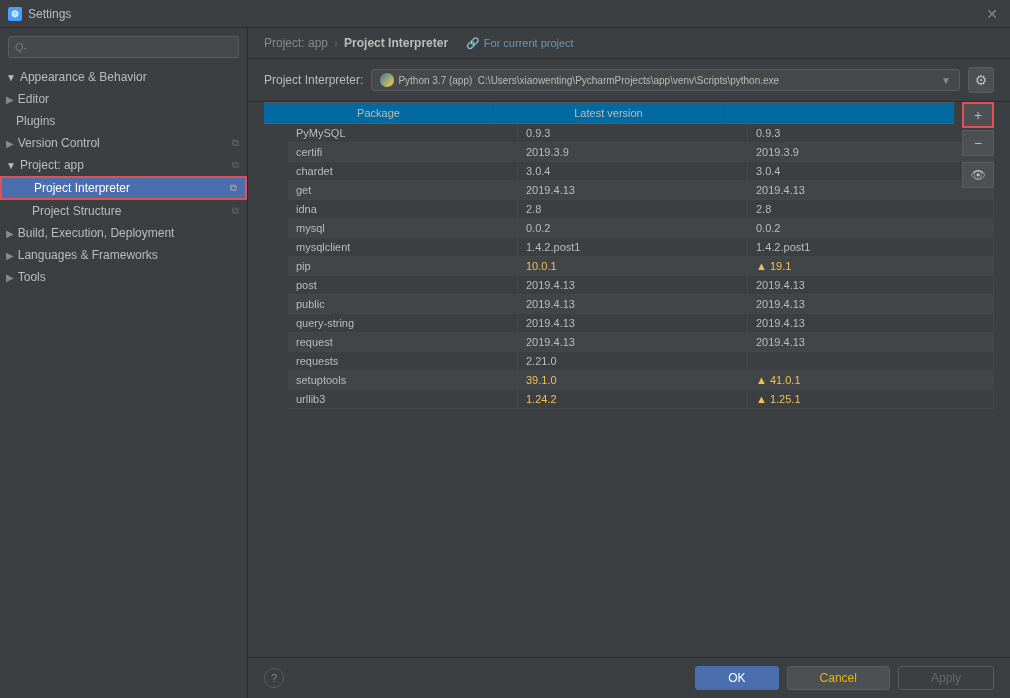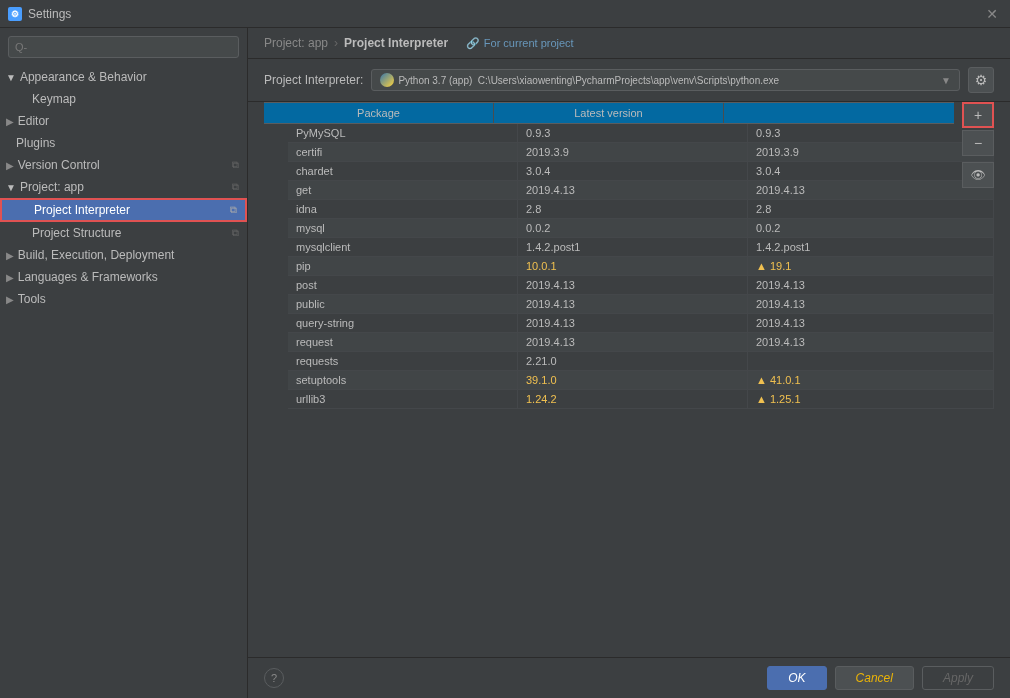--- a/index.html
+++ b/index.html
@@ -311,26 +311,25 @@
       justify-content: center;
       color: #888;
       font-size: 11px;
       cursor: pointer;
     }
     .footer-right {
       display: flex;
       gap: 8px;
     }
     .btn {
-      padding: 4px 20px;
+      padding: 4px 32px;
       border-radius: 3px;
       font-size: 12px;
       cursor: pointer;
       border: 1px solid transparent;
-      font-style: italic;
     }
     .btn-primary {
       background: #4b6eaf;
       color: white;
       border-color: #4b6eaf;
     }
     .btn-secondary {
       background: #4c5052;
       color: #eab308;
       border-color: #5a5d5f;
@@ -357,23 +356,20 @@
   <div class="sidebar">
 
     <div class="search-box">
       <span class="search-icon-text">Q-</span>
       <input type="text" style="">
     </div>
 
     <div class="sidebar-item has-arrow">
       <span class="arrow open">▼</span>
       <span>Appearance &amp; Behavior</span>
-    </div>
-    <div class="sidebar-item sidebar-subitem">
-      <span>Keymap</span>
     </div>
     <div class="sidebar-item has-arrow">
       <span class="arrow">▶</span>
       <span>Editor</span>
     </div>
     <div class="sidebar-item">
       <span>Plugins</span>
     </div>
     <div class="sidebar-item has-arrow">
       <span class="arrow">▶</span>

